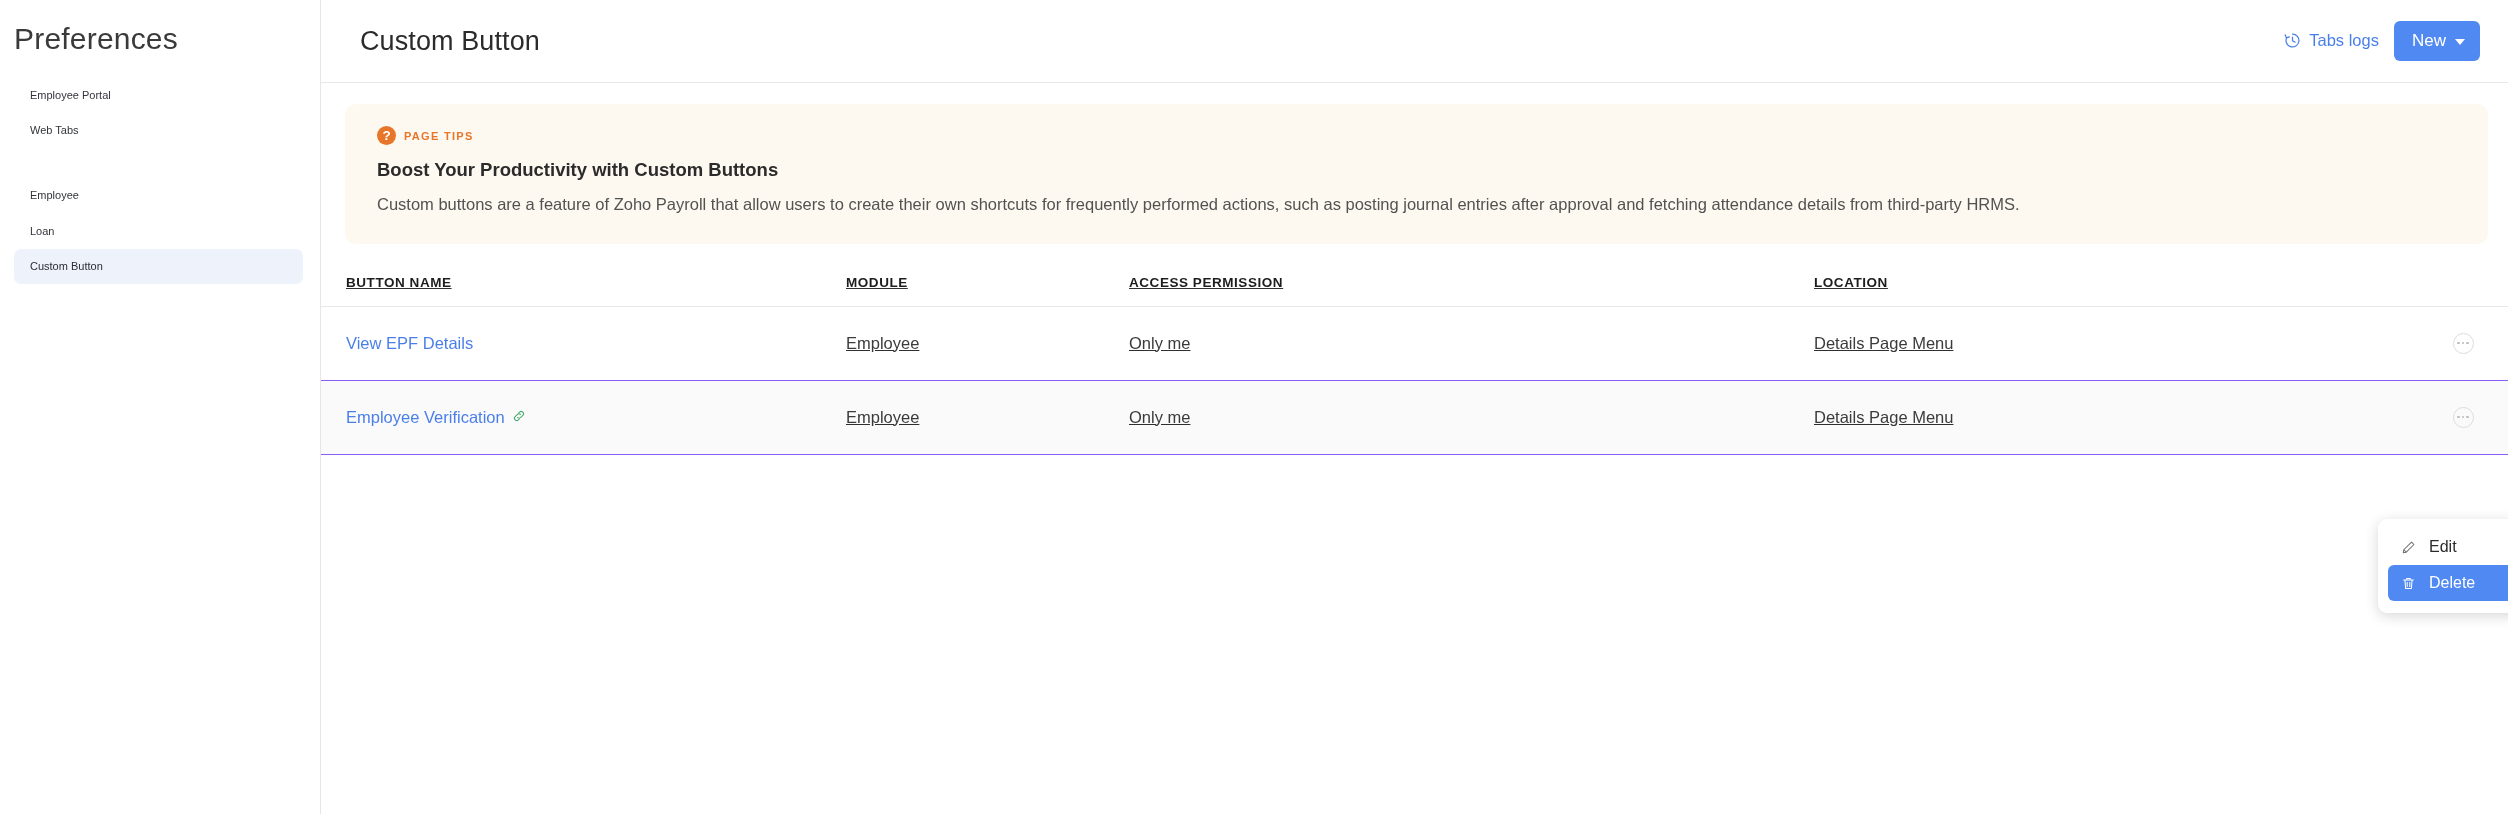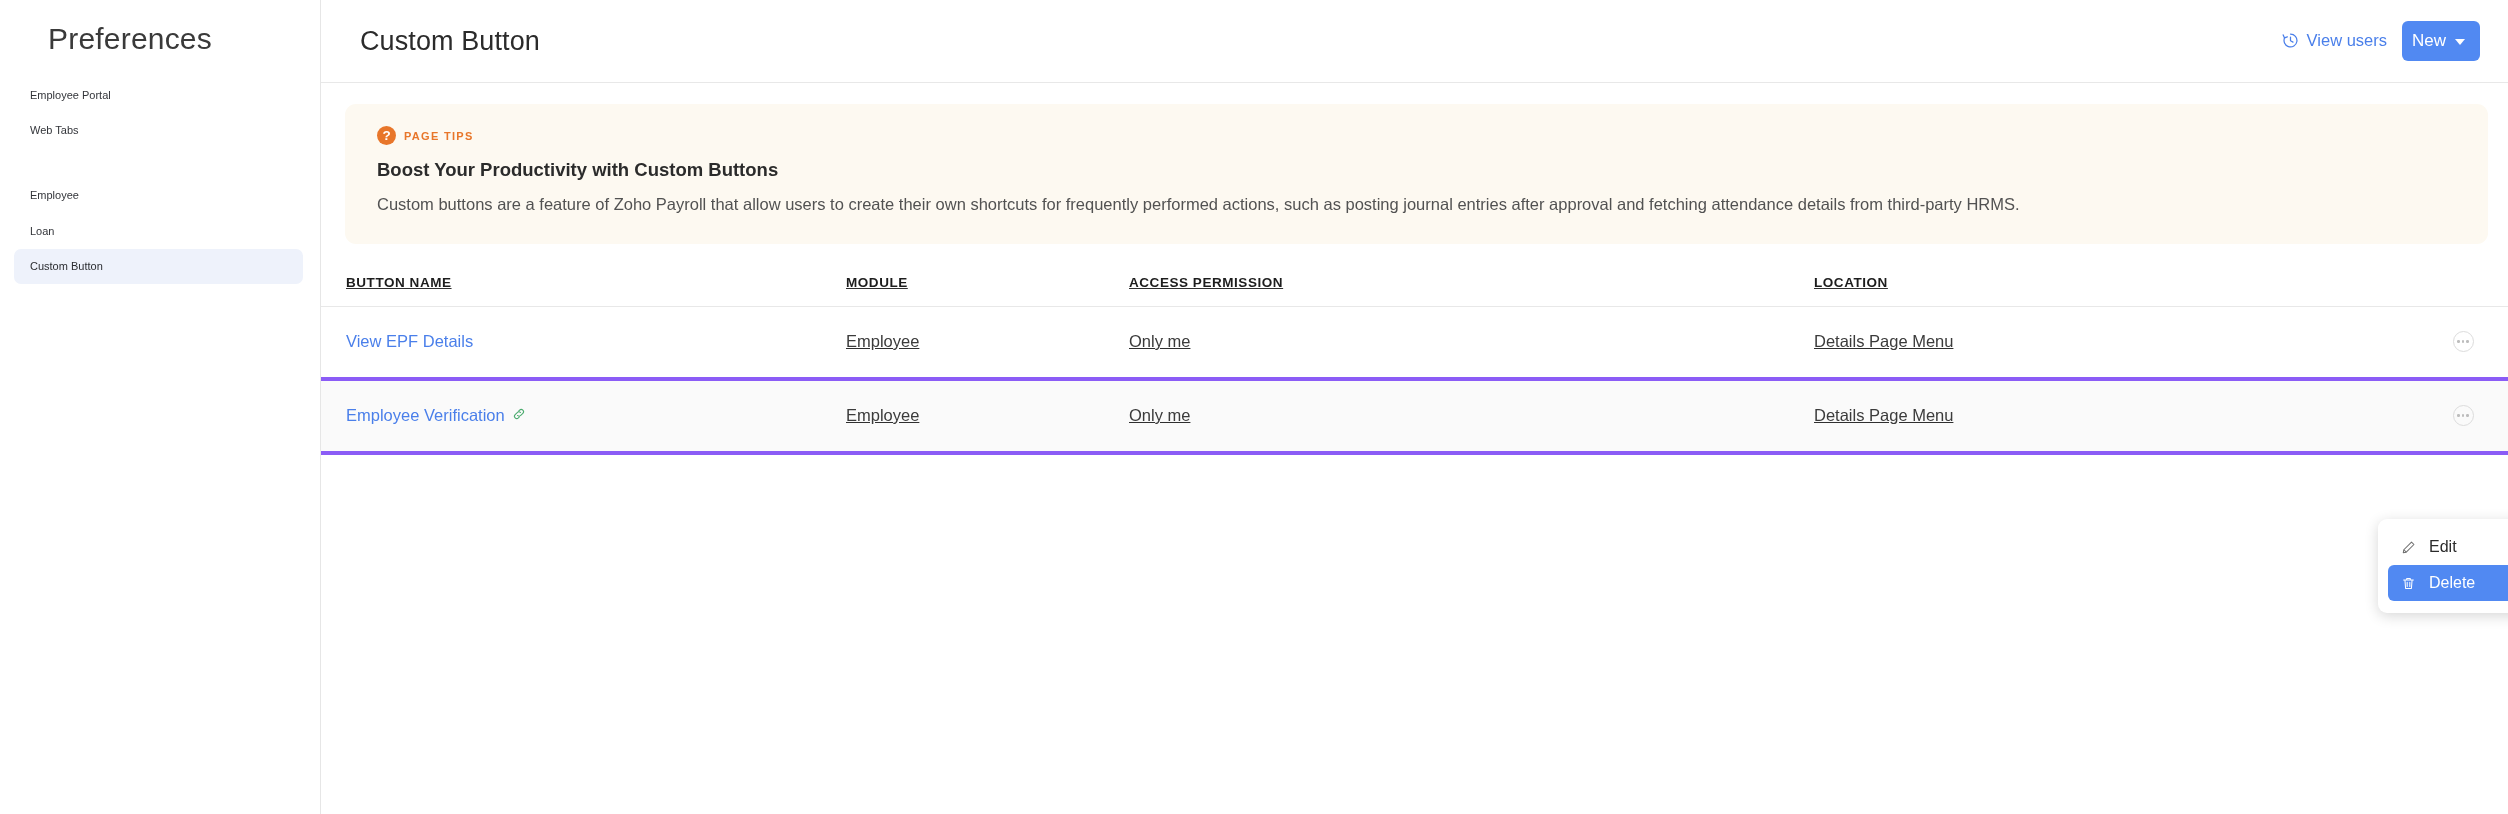--- a/index.html
+++ b/index.html
@@ -29,21 +29,21 @@
     height: 814px;
     background: #ffffff;
     border-right: 1px solid #e6e6e6;
     padding-top: 14px;
     position: relative;
   }
   .sidebar-title {
     font-size: 30px;
     font-weight: 400;
     color: #3a3a3a;
-    padding: 8px 0 0 48px;
+    padding: 8px 0 0 14px;
     letter-spacing: 0.2px;
   }
   .nav-group { margin-top: 22px; }
   .nav-group.g2 { margin-top: 30px; }
   .nav-group.g3 { margin-top: 30px; }
   .nav-item {
     display: block;
     font-size: 11px;
     color: #33353a;
     padding: 11px 16px 11px 16px;
@@ -96,21 +96,21 @@
     cursor: pointer;
     padding: 4px 2px;
   }
   .view-logs svg { display: block; }
   .btn-new {
     background: #5189f2;
     color: #ffffff;
     font-size: 17px;
     border: none;
     border-radius: 6px;
-    padding: 10px 15px 10px 10px;
+    padding: 10px 15px 10px 18px;
     cursor: pointer;
     display: inline-flex;
     align-items: center;
     gap: 9px;
     font-family: "Liberation Sans", sans-serif;
     line-height: 1.15;
   }
   .caret-down {
     width: 0; height: 0;
     border-left: 5.5px solid transparent;
@@ -174,21 +174,21 @@
   .th {
     font-size: 13.5px;
     font-weight: 700;
     color: #1d1d1d;
     letter-spacing: 0.55px;
     padding: 8px 0 16px 0;
   }
   .tr {
     display: flex;
     align-items: center;
-    border-bottom: 4px solid #8b5cf6;
+    border-bottom: 1px solid #8b5cf6;
     height: 74px;
   }
   .tr.alt { background: #fafafa; }
   .td {
     font-size: 16.5px;
     color: #3b3b3b;
   }
   .c-name   { width: 525px; padding-left: 25px; }
   .c-module { width: 283px; }
   .c-perm   { width: 685px; }
@@ -278,21 +278,21 @@
 
       <div class="topbar-actions">
         <div class="view-logs">
           <span>
             <svg width="19" height="19" viewBox="0 0 20 20" fill="none">
               <path d="M10 3.2a6.8 6.8 0 1 1-6.05 3.7" stroke="#4a7fea" stroke-width="1.3" fill="none" stroke-linecap="round"></path>
               <path d="M2.3 4.1l1.3 3.1 3.1-1.1" stroke="#4a7fea" stroke-width="1.3" fill="none" stroke-linecap="round" stroke-linejoin="round"></path>
               <path d="M10 6.4v3.8l2.6 1.5" stroke="#4a7fea" stroke-width="1.3" fill="none" stroke-linecap="round"></path>
             </svg>
           </span>
-          <span>View users</span>
+          <span>Tabs logs</span>
         </div>
 
         <button class="btn-new">
           <span>New</span>
           <span class="caret-down"></span>
         </button>
       </div>
     </div>
 
     <div class="tips-wrap">

